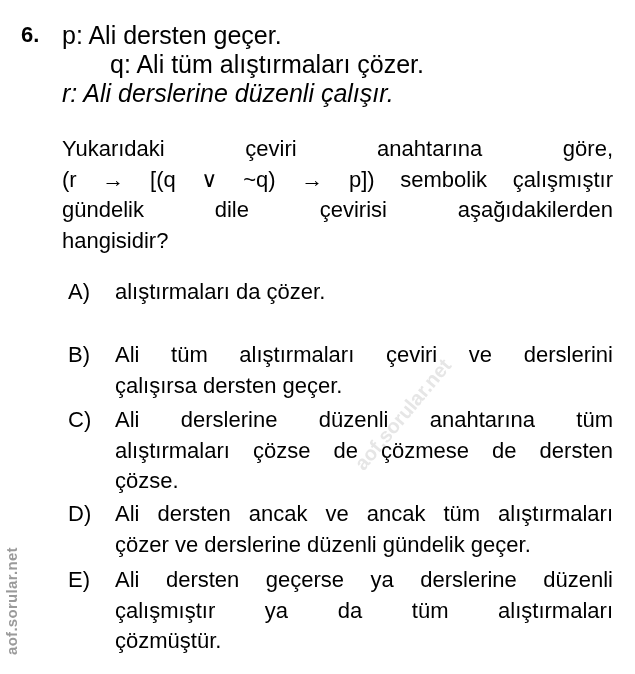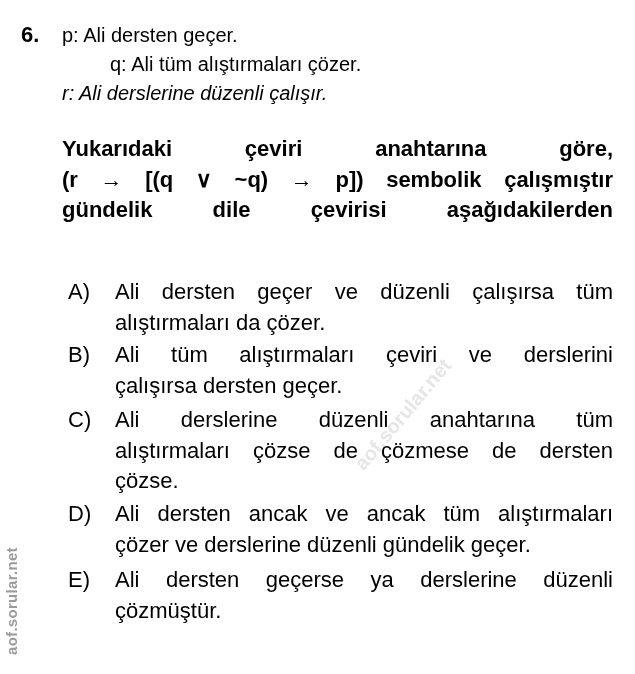--- a/index.html
+++ b/index.html
@@ -1,20 +1,20 @@
 <!DOCTYPE html>
 <html><head>
 <meta charset="utf-8">
 <style>
   html, body { margin: 0; padding: 0; background: #ffffff; }
   body { width: 635px; height: 674px; position: relative; overflow: hidden;
          font-family: "Liberation Sans", sans-serif; color: #000; }
   .qnum { position: absolute; left: 21px; top: 22px; font-size: 22px; font-weight: bold; }
-  .premise { position: absolute; left: 62px; font-size: 20px; line-height: 28px; white-space: nowrap; }
-  .stem { position: absolute; left: 62px; top: 134px; width: 551px; font-size: 22px; font-weight: bold;
+  .premise { position: absolute; left: 62px; font-size: 25px; line-height: 28px; white-space: nowrap; }
+  .stem { position: absolute; left: 62px; top: 134px; width: 551px; font-size: 22px; font-weight: normal;
           line-height: 30.5px; text-align: justify; text-align-last: left; }
   .stem .line { display: block; text-align: justify; text-align-last: justify; }
   .stem .line.last { text-align-last: left; }
   .opt { position: absolute; left: 68px; width: 545px; font-size: 22px; line-height: 30.5px; }
   .opt .letter { position: absolute; left: 0; top: 0; }
   .opt .text { position: absolute; left: 47px; width: 498px; }
   .opt .text .line { display: block; text-align: justify; text-align-last: justify; }
   .opt .text .line.last { text-align-last: left; }
   .watermark-side { position: absolute; left: 3px; top: 655px; transform-origin: 0 0; transform: rotate(-90deg);
           font-size: 15px; font-weight: bold; color: #9a9a9a; white-space: nowrap; letter-spacing: 0.3px; }
@@ -29,26 +29,26 @@
 <div class="qnum">6.</div>
 
 <div class="premise" style="top:21px;">p: Ali dersten geçer.</div>
 <div class="premise" style="top:50px;margin-left:48px;">q: Ali tüm alıştırmaları çözer.</div>
 <div class="premise" style="top:79px;font-style:italic;">r: Ali derslerine düzenli çalışır.</div>
 
 <div class="stem">
   <span class="line">Yukarıdaki çeviri anahtarına göre,</span>
   <span class="line">(r → [(q ∨ ~q) → p]) sembolik çalışmıştır</span>
   <span class="line">gündelik dile çevirisi aşağıdakilerden</span>
+  <span class="line last">hangisidir?</span>
 </div>
 
 <div class="opt" style="top:277px;">
   <span class="letter">A)</span>
   <div class="text">
-    <span class="line">Ali dersten geçer ve düzenli çalışırsa tüm</span>
     <span class="line last">alıştırmaları da çözer.</span>
   </div>
 </div>
 
 <div class="opt" style="top:340px;">
   <span class="letter">B)</span>
   <div class="text">
     <span class="line">Ali tüm alıştırmaları çeviri ve derslerini</span>
     <span class="line last">çalışırsa dersten geçer.</span>
   </div>
@@ -68,17 +68,18 @@
   <div class="text">
     <span class="line">Ali dersten ancak ve ancak tüm alıştırmaları</span>
     <span class="line last">çözer ve derslerine düzenli gündelik geçer.</span>
   </div>
 </div>
 
 <div class="opt" style="top:565px;">
   <span class="letter">E)</span>
   <div class="text">
     <span class="line">Ali dersten geçerse ya derslerine düzenli</span>
+    <span class="line">çalışmıştır ya da tüm alıştırmaları</span>
     <span class="line last">çözmüştür.</span>
   </div>
 </div>
 
 <div class="watermark-side">aof.sorular.net</div>
 
 </body></html>

